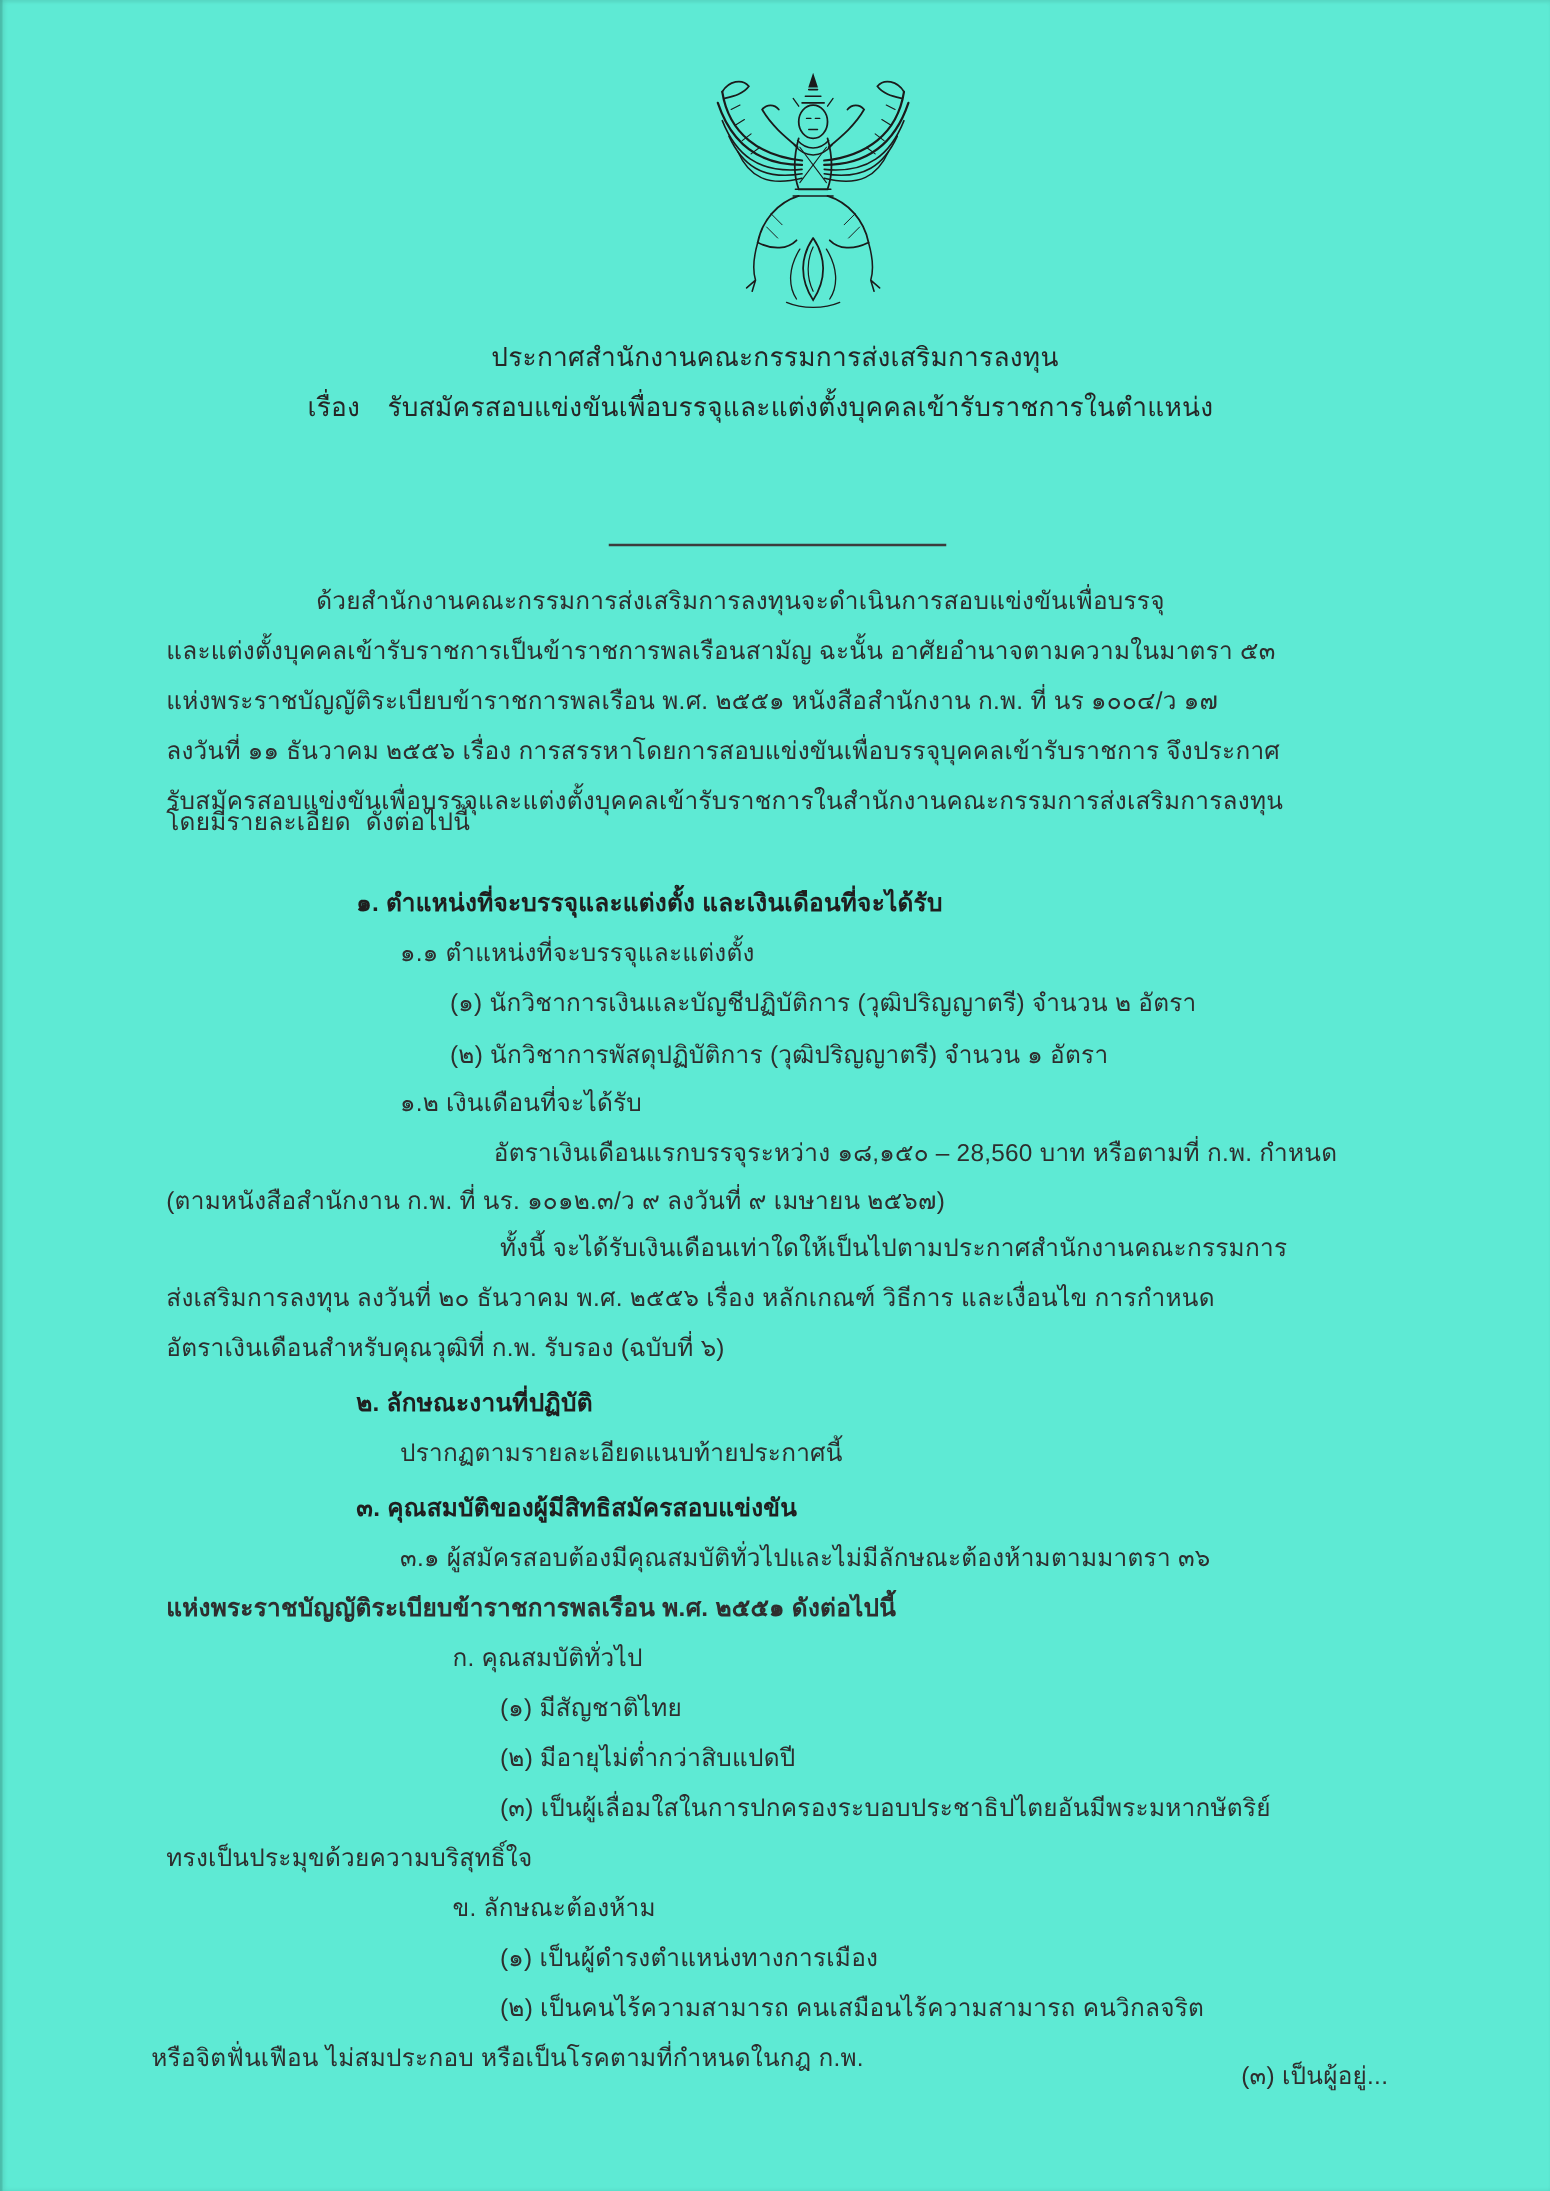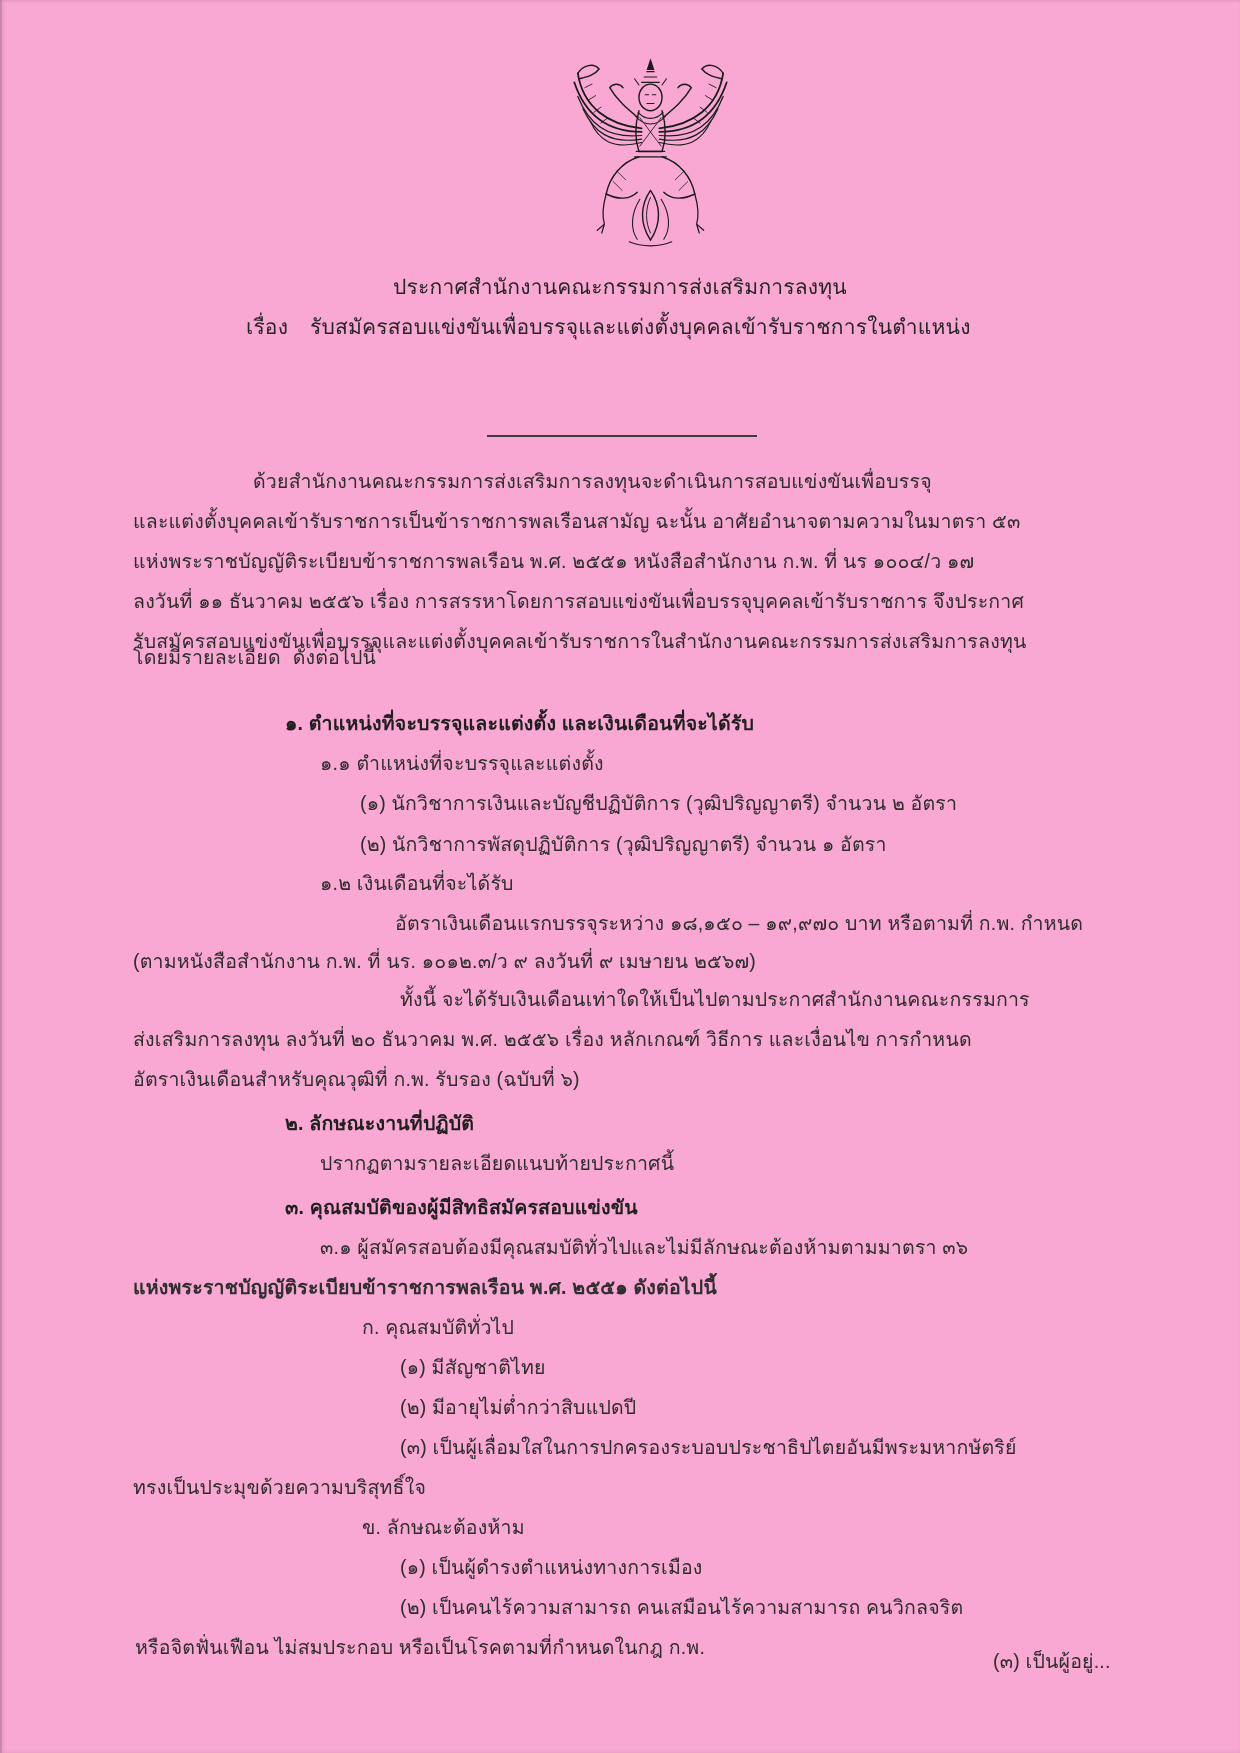--- a/index.html
+++ b/index.html
@@ -1,20 +1,20 @@
 <!DOCTYPE html>
 <html><head>
 <meta charset="utf-8">
 <style>
   html,body{margin:0;padding:0;background:#e9e9e7;}
   .page{
     position:relative;
     width:1240px;height:1753px;
     margin:0 auto;
-    background:#f9a8d4;
+    background:#5eead4;
     overflow:hidden;
     font-family:"Liberation Sans", sans-serif;
     color:#2e2e2e;
     box-shadow:inset 3px 0 4px rgba(0,0,0,0.10), inset 0 2px 3px rgba(0,0,0,0.04);
   }
   .edge-line{position:absolute;left:0;top:0;width:2px;height:100%;background:rgba(0,0,0,0.10);}
   .emblem{position:absolute;left:553px;top:56px;width:195px;height:198px;}
   .emblem svg{width:100%;height:100%;}
   .line{
     position:absolute;
@@ -99,36 +99,36 @@
   <div class="line" style="left:133px;top:546px;">แห่งพระราชบัญญัติระเบียบข้าราชการพลเรือน พ.ศ. ๒๕๕๑ หนังสือสำนักงาน ก.พ. ที่ นร ๑๐๐๔/ว ๑๗</div>
   <div class="line" style="left:133px;top:586px;">ลงวันที่ ๑๑ ธันวาคม ๒๕๕๖ เรื่อง การสรรหาโดยการสอบแข่งขันเพื่อบรรจุบุคคลเข้ารับราชการ จึงประกาศ</div>
   <div class="line" style="left:133px;top:626px;">รับสมัครสอบแข่งขันเพื่อบรรจุและแต่งตั้งบุคคลเข้ารับราชการในสำนักงานคณะกรรมการส่งเสริมการลงทุน</div>
   <div class="line" style="left:133px;top:644px;font-family:Liberation Mono, monospace;">โดยมีรายละเอียด ดังต่อไปนี้</div>
 
   <div class="line bold" style="left:285px;top:708px;">๑. ตำแหน่งที่จะบรรจุและแต่งตั้ง และเงินเดือนที่จะได้รับ</div>
   <div class="line" style="left:320px;top:748px;">๑.๑ ตำแหน่งที่จะบรรจุและแต่งตั้ง</div>
   <div class="line" style="left:360px;top:788px;">(๑) นักวิชาการเงินและบัญชีปฏิบัติการ (วุฒิปริญญาตรี) จำนวน ๒ อัตรา</div>
   <div class="line" style="left:360px;top:829px;">(๒) นักวิชาการพัสดุปฏิบัติการ (วุฒิปริญญาตรี) จำนวน ๑ อัตรา</div>
   <div class="line" style="left:320px;top:868px;">๑.๒ เงินเดือนที่จะได้รับ</div>
-  <div class="line" style="left:395px;top:908px;">อัตราเงินเดือนแรกบรรจุระหว่าง ๑๘,๑๕๐ – ๑๙,๙๗๐ บาท หรือตามที่ ก.พ. กำหนด</div>
+  <div class="line" style="left:395px;top:908px;">อัตราเงินเดือนแรกบรรจุระหว่าง ๑๘,๑๕๐ – 28,560 บาท หรือตามที่ ก.พ. กำหนด</div>
   <div class="line" style="left:133px;top:946px;">(ตามหนังสือสำนักงาน ก.พ. ที่ นร. ๑๐๑๒.๓/ว ๙ ลงวันที่ ๙ เมษายน ๒๕๖๗)</div>
   <div class="line" style="left:400px;top:984px;">ทั้งนี้ จะได้รับเงินเดือนเท่าใดให้เป็นไปตามประกาศสำนักงานคณะกรรมการ</div>
   <div class="line" style="left:133px;top:1024px;">ส่งเสริมการลงทุน ลงวันที่ ๒๐ ธันวาคม พ.ศ. ๒๕๕๖ เรื่อง หลักเกณฑ์ วิธีการ และเงื่อนไข การกำหนด</div>
   <div class="line" style="left:133px;top:1064px;">อัตราเงินเดือนสำหรับคุณวุฒิที่ ก.พ. รับรอง (ฉบับที่ ๖)</div>
 
   <div class="line bold" style="left:285px;top:1108px;">๒. ลักษณะงานที่ปฏิบัติ</div>
   <div class="line" style="left:320px;top:1148px;">ปรากฏตามรายละเอียดแนบท้ายประกาศนี้</div>
 
   <div class="line bold" style="left:285px;top:1192px;">๓. คุณสมบัติของผู้มีสิทธิสมัครสอบแข่งขัน</div>
   <div class="line" style="left:320px;top:1232px;">๓.๑ ผู้สมัครสอบต้องมีคุณสมบัติทั่วไปและไม่มีลักษณะต้องห้ามตามมาตรา ๓๖</div>
   <div class="line" style="left:133px;top:1272px;font-weight:bold;">แห่งพระราชบัญญัติระเบียบข้าราชการพลเรือน พ.ศ. ๒๕๕๑ ดังต่อไปนี้</div>
   <div class="line" style="left:362px;top:1312px;">ก. คุณสมบัติทั่วไป</div>
   <div class="line" style="left:400px;top:1352px;">(๑) มีสัญชาติไทย</div>
   <div class="line" style="left:400px;top:1392px;">(๒) มีอายุไม่ต่ำกว่าสิบแปดปี</div>
   <div class="line" style="left:400px;top:1432px;">(๓) เป็นผู้เลื่อมใสในการปกครองระบอบประชาธิปไตยอันมีพระมหากษัตริย์</div>
   <div class="line" style="left:133px;top:1472px;">ทรงเป็นประมุขด้วยความบริสุทธิ์ใจ</div>
   <div class="line" style="left:362px;top:1512px;">ข. ลักษณะต้องห้าม</div>
   <div class="line" style="left:400px;top:1552px;">(๑) เป็นผู้ดำรงตำแหน่งทางการเมือง</div>
   <div class="line" style="left:400px;top:1592px;">(๒) เป็นคนไร้ความสามารถ คนเสมือนไร้ความสามารถ คนวิกลจริต</div>
-  <div class="line" style="left:135px;top:1632px;">หรือจิตฟั่นเฟือน ไม่สมประกอบ หรือเป็นโรคตามที่กำหนดในกฎ ก.พ.</div>
+  <div class="line" style="left:121px;top:1632px;">หรือจิตฟั่นเฟือน ไม่สมประกอบ หรือเป็นโรคตามที่กำหนดในกฎ ก.พ.</div>
 
   <div class="line" style="left:993px;top:1646px;">(๓) เป็นผู้อยู่...</div>
 </div>
 
 </body></html>

